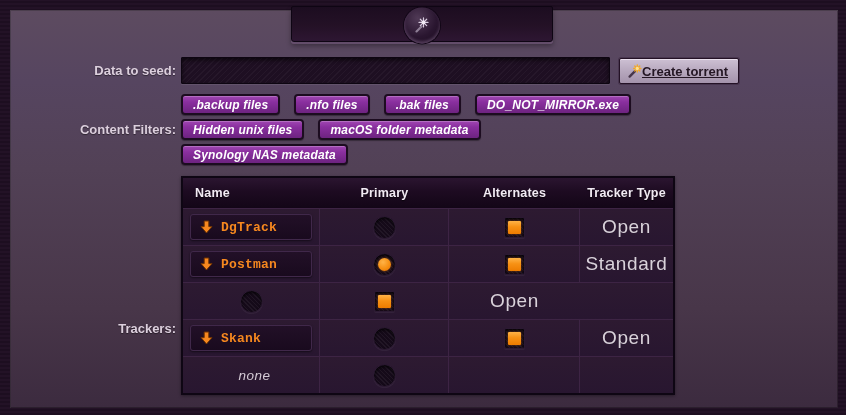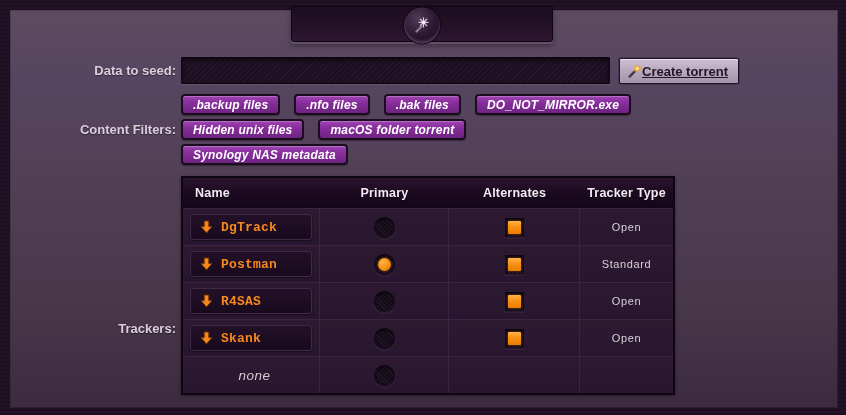--- a/index.html
+++ b/index.html
@@ -125,21 +125,21 @@
     background-image:repeating-linear-gradient(45deg, rgba(255,255,255,.05) 0 1px, transparent 1px 3px);
     border:1px solid #2c1a33;
     box-shadow:inset 0 2px 3px rgba(0,0,0,.7), 0 1px 0 rgba(255,255,255,.05);
     display:flex;align-items:center;justify-content:center;
   }
   .checkbox.checked::after{
     content:"";width:13px;height:13px;border-radius:1px;
     background:linear-gradient(180deg,#ffb347 0%,#f79114 45%,#ed7c00 100%);
     box-shadow:0 0 3px rgba(246,136,18,.45);
   }
-  .type-lbl{color:#d9d2da;font-size:11px;letter-spacing:.6px;}
+  .type-lbl{color:#d9d2da;font-size:19px;letter-spacing:.6px;}
 </style>
 </head>
 <body>
 
 <div class="panel"></div>
 
 <button class="tab-bar">
   <span class="knob">
     <svg width="20" height="20" viewBox="0 0 20 20">
       <line x1="4.5" y1="16" x2="9.5" y2="11" stroke="#8f7f96" stroke-width="2.2" stroke-linecap="round"></line>
@@ -170,21 +170,21 @@
   <span>Create torrent</span>
 </button>
 
 <div class="form-label" style="top:122px;">Content Filters:</div>
 <div class="chips">
     <button class="chip">.backup files</button>
     <button class="chip">.nfo files</button>
     <button class="chip">.bak files</button>
     <button class="chip">DO_NOT_MIRROR.exe</button>
     <button class="chip">Hidden unix files</button>
-    <button class="chip">macOS folder torrent</button>
+    <button class="chip">macOS folder metadata</button>
     <button class="chip">Synology NAS metadata</button>
   </div>
 
 <div class="form-label" style="top:274px;margin-top:47px;">Trackers:</div>
 
 <div class="table">
   <div class="thead">
       <div class="th th-name">Name</div>
       <div class="th">Primary</div>
       <div class="th">Alternates</div>
@@ -227,30 +227,20 @@
           <div class="radio checked"></div>
         </div>
         <div class="td center">
           <div class="checkbox checked"></div>
         </div>
         <div class="td center">
           <span class="type-lbl">Standard</span>
         </div>
       </div>
       <div class="tr">
-        <div class="td td-name">
-          <button class="name-btn">
-            <span class="dl-icon">
-              <svg width="13" height="14" viewBox="0 0 13 14">
-                <path d="M4.2 1h4.6v5.6h3.2L6.5 13 1 6.6h3.2z" fill="#f6881f" stroke="#6e3304" stroke-width="1" stroke-linejoin="round"></path>
-              </svg>
-            </span>
-            <span class="name-lbl">R4SAS</span>
-          </button>
-        </div>
         <div class="td center">
           <div class="radio"></div>
         </div>
         <div class="td center">
           <div class="checkbox checked"></div>
         </div>
         <div class="td center">
           <span class="type-lbl">Open</span>
         </div>
       </div>

